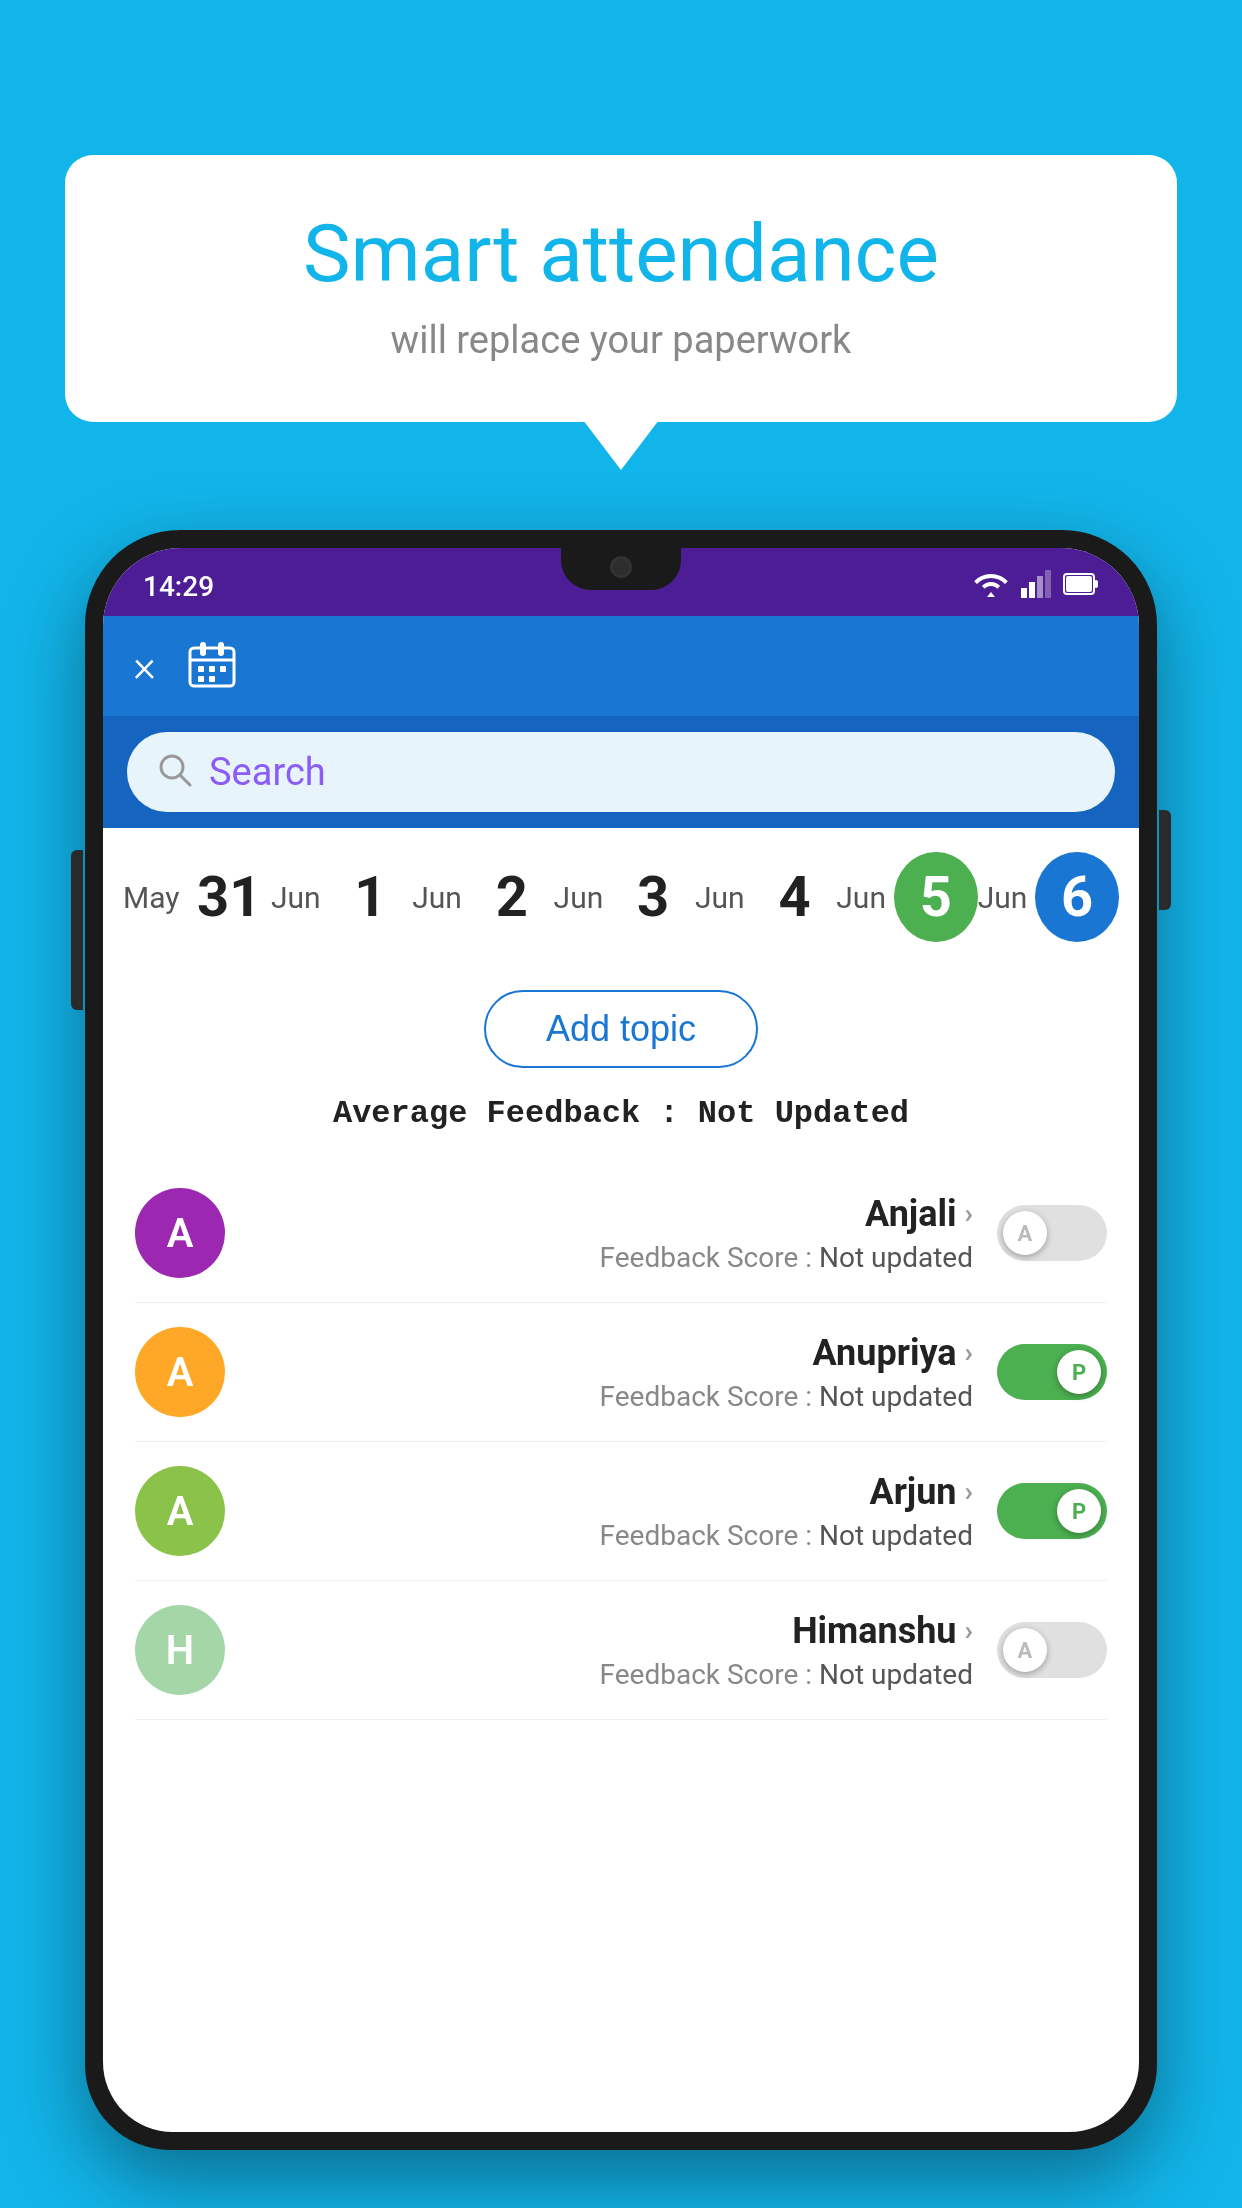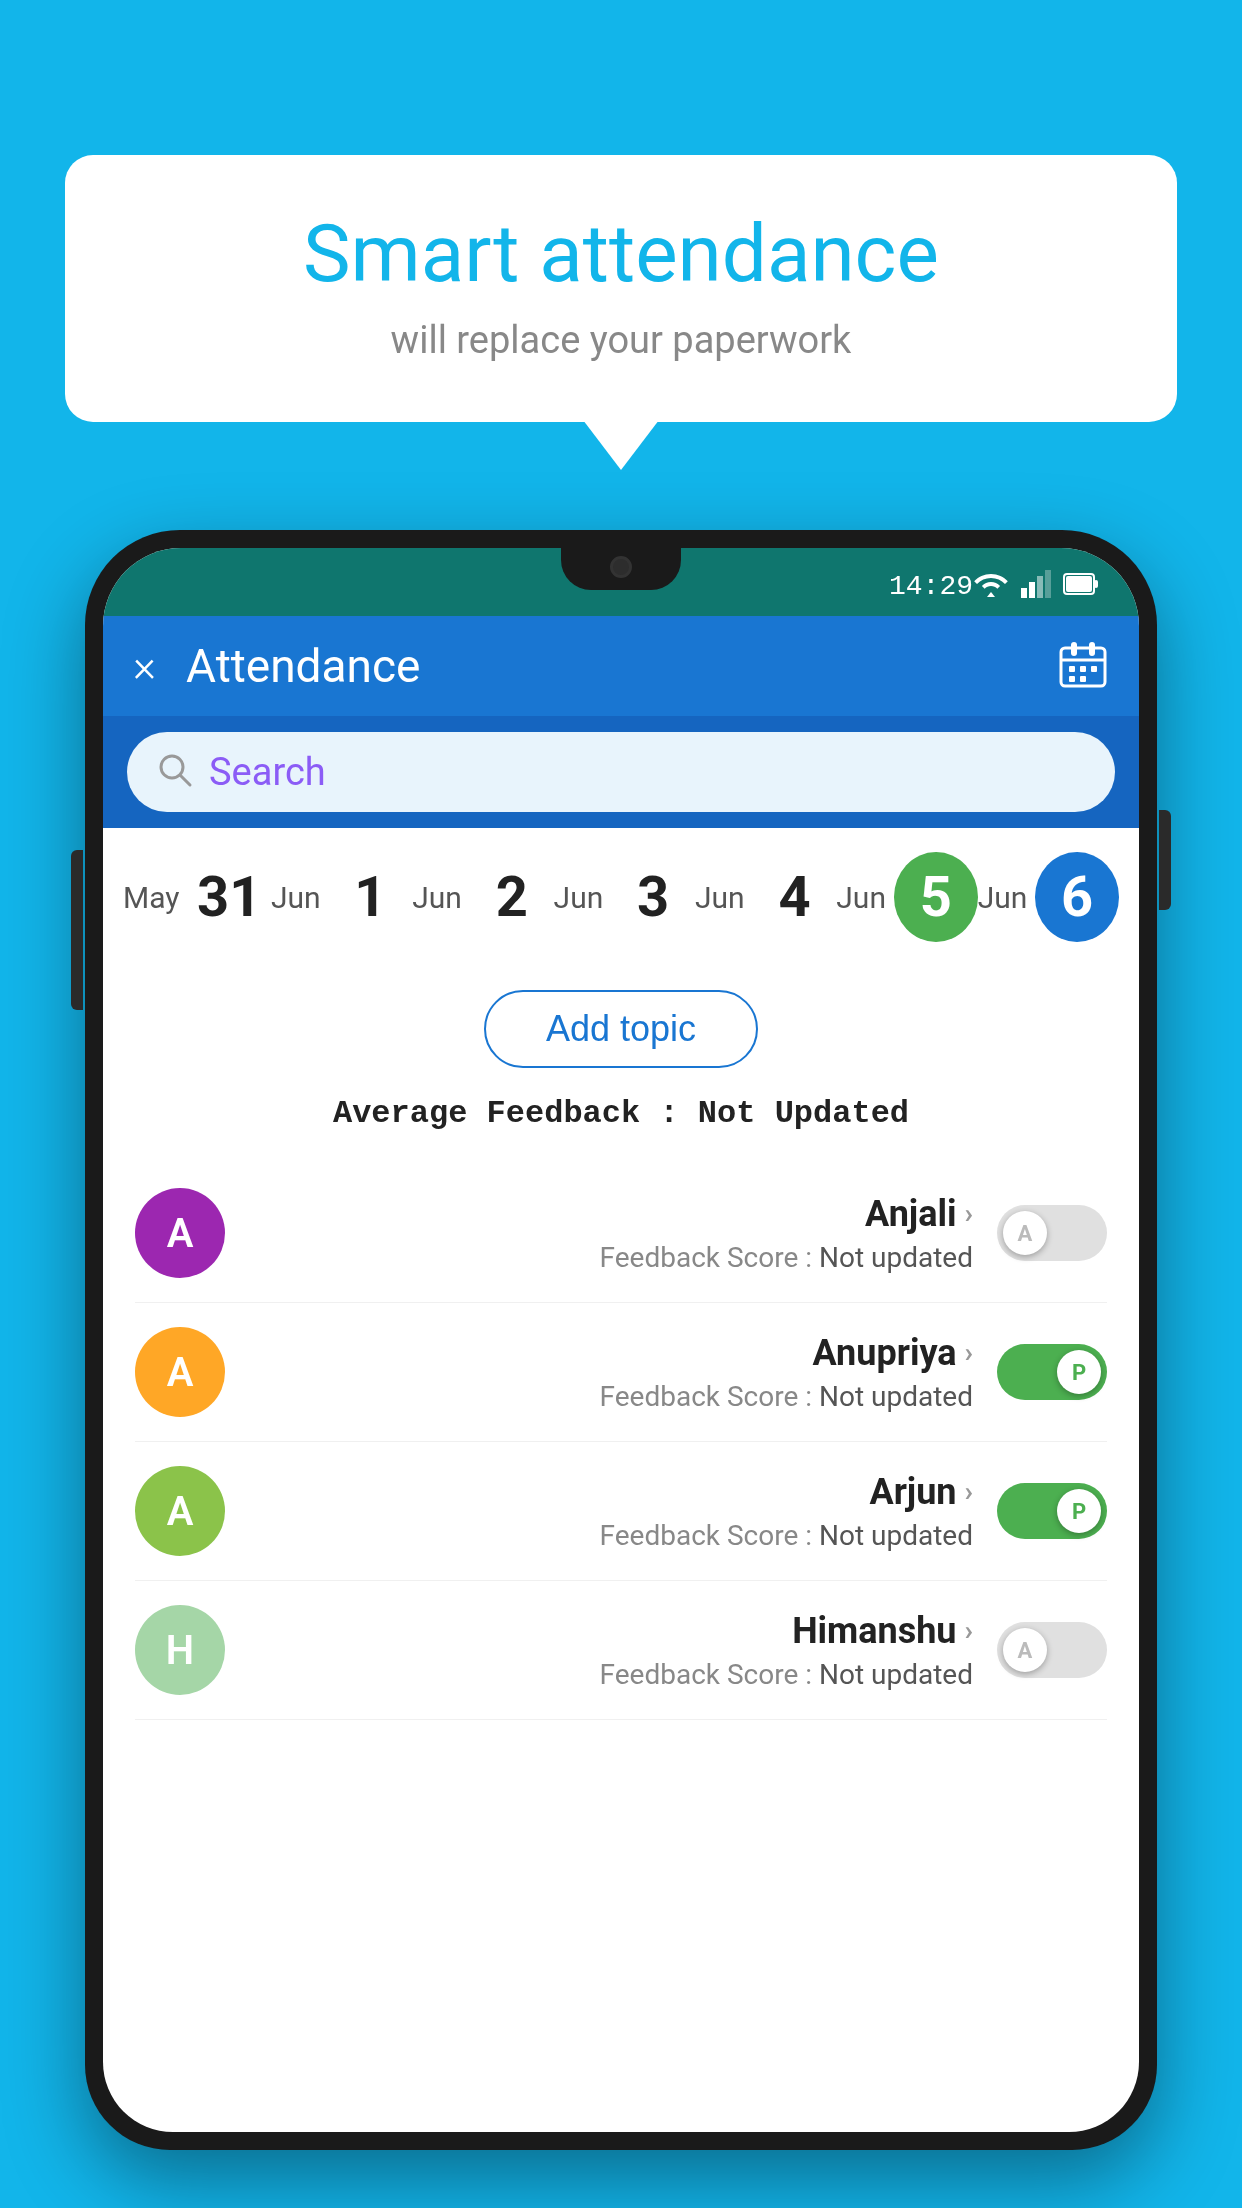--- a/index.html
+++ b/index.html
@@ -112,28 +112,27 @@
       width: 22px;
       height: 22px;
       background: #2d2d2d;
       border-radius: 50%;
       margin: 8px auto;
       border: 3px solid #333;
     }
 
     
     .status-bar {
-      background: #0f766e;
+      background: #4c1d95;
       height: 68px;
       display: flex;
       align-items: center;
-      justify-content: flex-end;
+      justify-content: space-between;
       padding: 0 40px;
       padding-top: 8px;
-      font-family: Liberation Mono, monospace;
     }
     .status-time {
       color: white;
       font-size: 28px;
       font-weight: 500;
     }
     .status-icons {
       display: flex;
       align-items: center;
       gap: 12px;
@@ -390,21 +389,20 @@
               <rect x="1" y="2" width="30" height="20" rx="3" stroke="white" stroke-width="2" fill="none"></rect>
               <rect x="31" y="8" width="4" height="8" rx="2" fill="white"></rect>
               <rect x="3" y="4" width="26" height="16" rx="2" fill="white"></rect>
             </svg>
           </span>
         </div>
       </div>
 
       <div class="app-bar">
         <span class="app-bar-close">×</span>
-        <span class="app-bar-title">Attendance</span>
         <span>
           <svg width="52" height="52" viewBox="0 0 52 52" fill="white">
             <rect x="4" y="10" width="44" height="38" rx="4" stroke="white" stroke-width="3" fill="none"></rect>
             <line x1="4" y1="22" x2="48" y2="22" stroke="white" stroke-width="3"></line>
             <rect x="14" y="4" width="6" height="14" rx="3" fill="white"></rect>
             <rect x="32" y="4" width="6" height="14" rx="3" fill="white"></rect>
             <rect x="12" y="28" width="6" height="6" rx="1" fill="white"></rect>
             <rect x="23" y="28" width="6" height="6" rx="1" fill="white"></rect>
             <rect x="34" y="28" width="6" height="6" rx="1" fill="white"></rect>
             <rect x="12" y="38" width="6" height="6" rx="1" fill="white"></rect>

